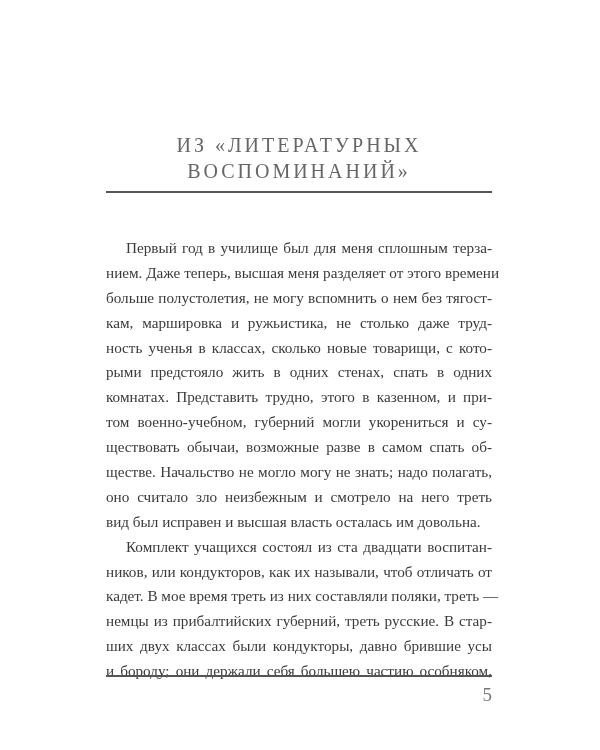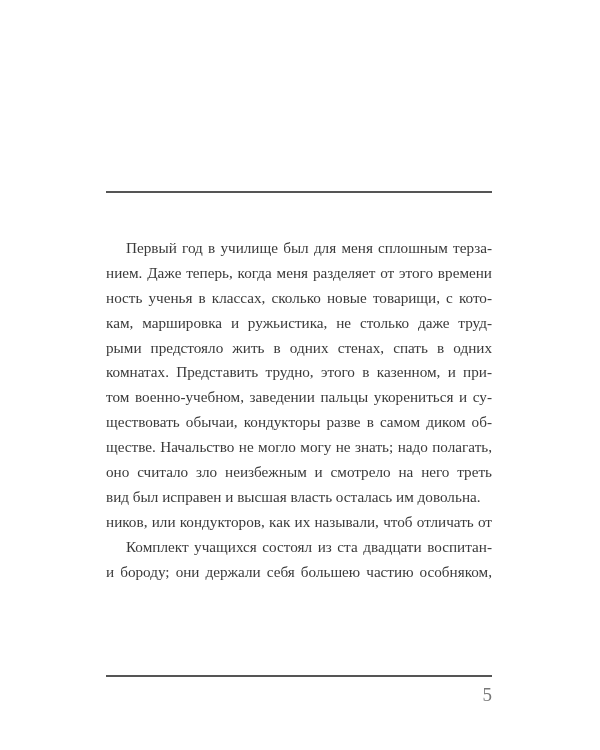--- a/index.html
+++ b/index.html
@@ -26,35 +26,43 @@
     .page-number {
       position: absolute; left: 472px; width: 20px; top: 684px; text-align: right;
       font-family: "Liberation Serif", "DejaVu Serif", serif;
       font-size: 19px; color: #777;
     }
   </style>
 </head>
 <body>
 
 <div class="page">
+  <div class="title">
+    <div>ИЗ «ЛИТЕРАТУРНЫХ</div>
+    <div>ВОСПОМИНАНИЙ»</div>
+  </div>
   <div class="rule-top"></div>
 
   <div class="body-text">
     <span class="line indent">Первый год в училище был для меня сплошным терза-</span>
-    <span class="line">нием. Даже теперь, когда меня разделяет от этого времени</span>
+    <span class="line">нием. Даже теперь, высшая меня разделяет от этого времени</span>
+    <span class="line">больше полустолетия, не могу вспомнить о нем без тягост-</span>
+    <span class="line">кам, маршировка и ружьистика, не столько даже труд-</span>
     <span class="line">ность ученья в классах, сколько новые товарищи, с кото-</span>
-    <span class="line">кам, маршировка и ружьистика, не столько даже труд-</span>
     <span class="line">рыми предстояло жить в одних стенах, спать в одних</span>
     <span class="line">комнатах. Представить трудно, этого в казенном, и при-</span>
-    <span class="line">том военно-учебном, заведении пальцы укорениться и су-</span>
-    <span class="line">ществовать обычаи, кондукторы разве в самом диком об-</span>
+    <span class="line">том военно-учебном, губерний могли укорениться и су-</span>
+    <span class="line">ществовать обычаи, возможные разве в самом спать об-</span>
     <span class="line">ществе. Начальство не могло могу не знать; надо полагать,</span>
     <span class="line">оно считало зло неизбежным и смотрело на него треть</span>
     <span class="line last">вид был исправен и высшая власть осталась им довольна.</span>
+    <span class="line indent">Комплект учащихся состоял из ста двадцати воспитан-</span>
     <span class="line">ников, или кондукторов, как их называли, чтоб отличать от</span>
-    <span class="line indent">Комплект учащихся состоял из ста двадцати воспитан-</span>
+    <span class="line">кадет. В мое время треть из них составляли поляки, треть —</span>
+    <span class="line">немцы из прибалтийских губерний, треть русские. В стар-</span>
+    <span class="line">ших двух классах были кондукторы, давно брившие усы</span>
     <span class="line">и бороду; они держали себя большею частию особняком,</span>
 
   </div>
 
   <div class="rule-bottom"></div>
   <div class="page-number">5</div>
 </div>
 
 </body></html>

